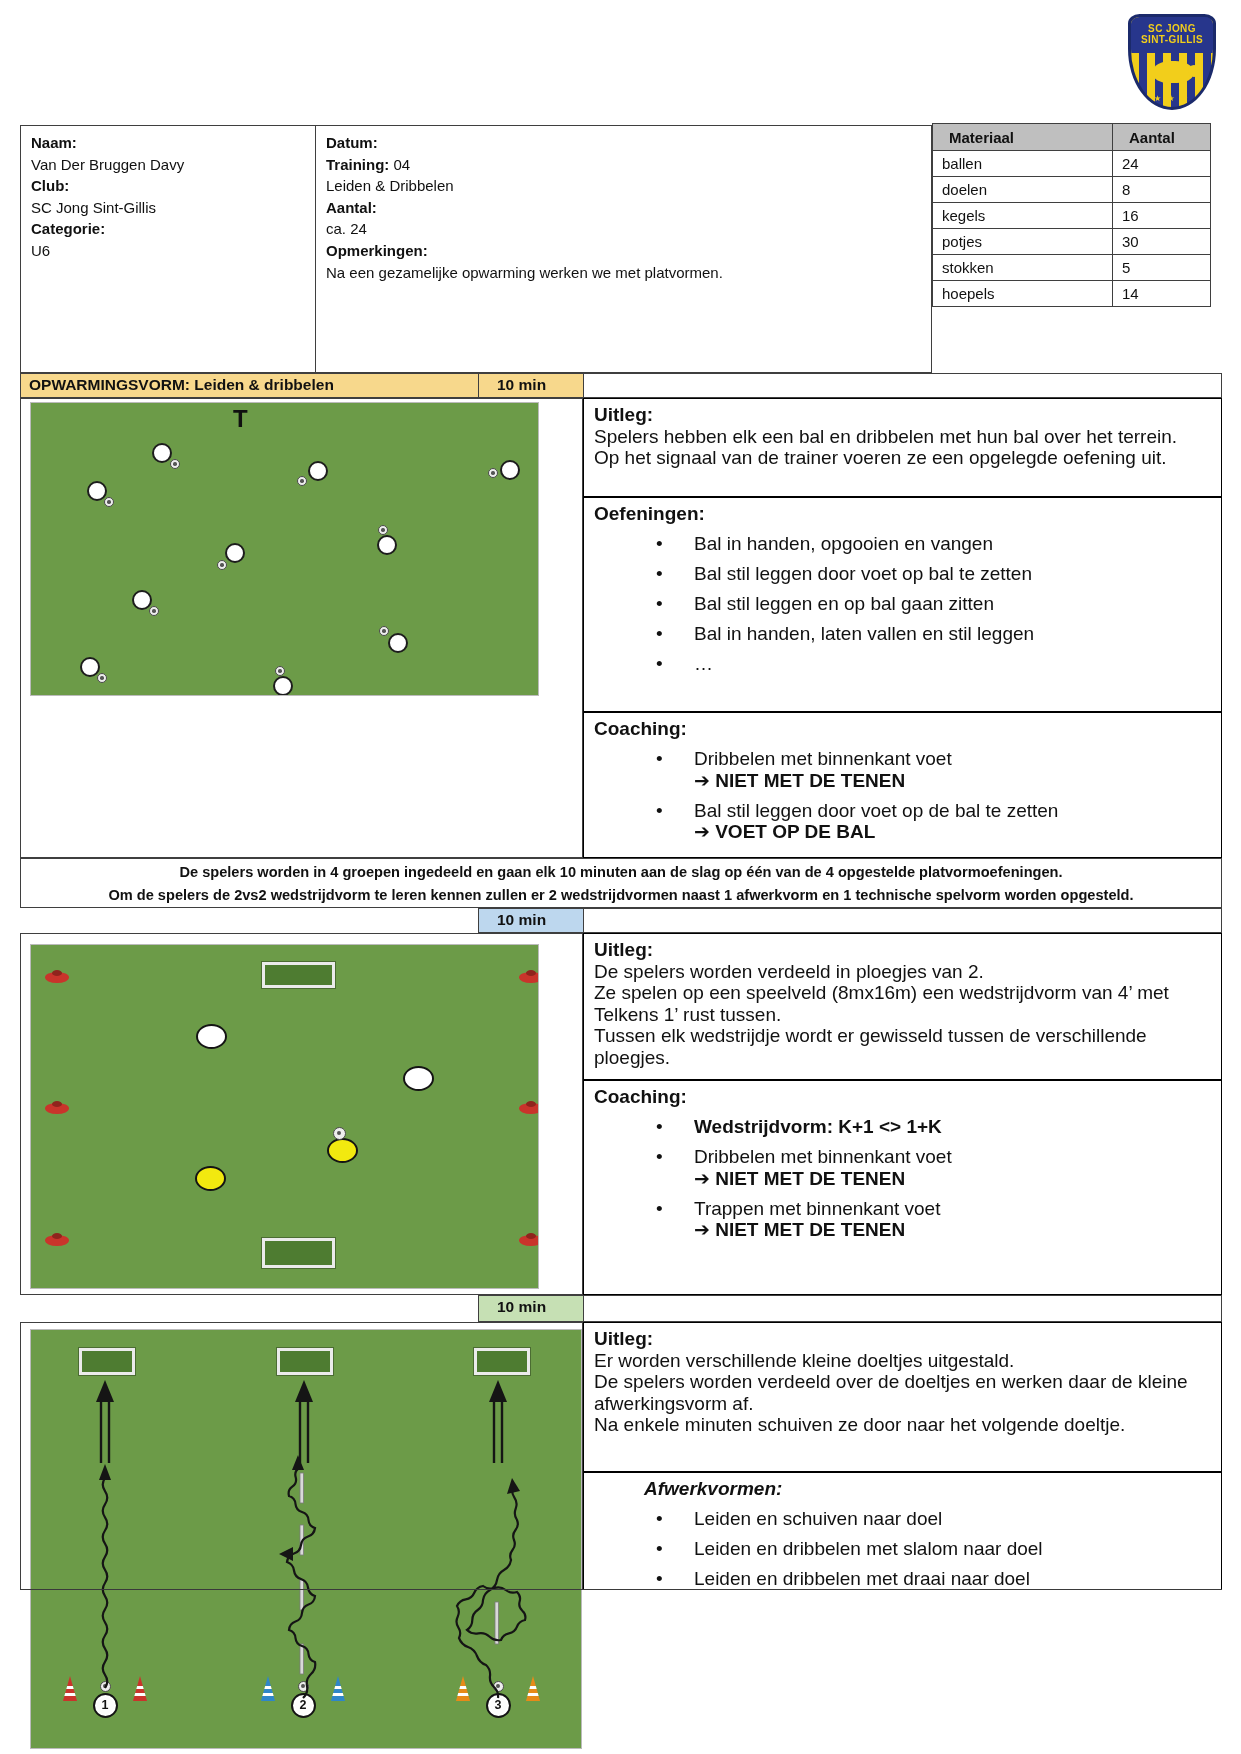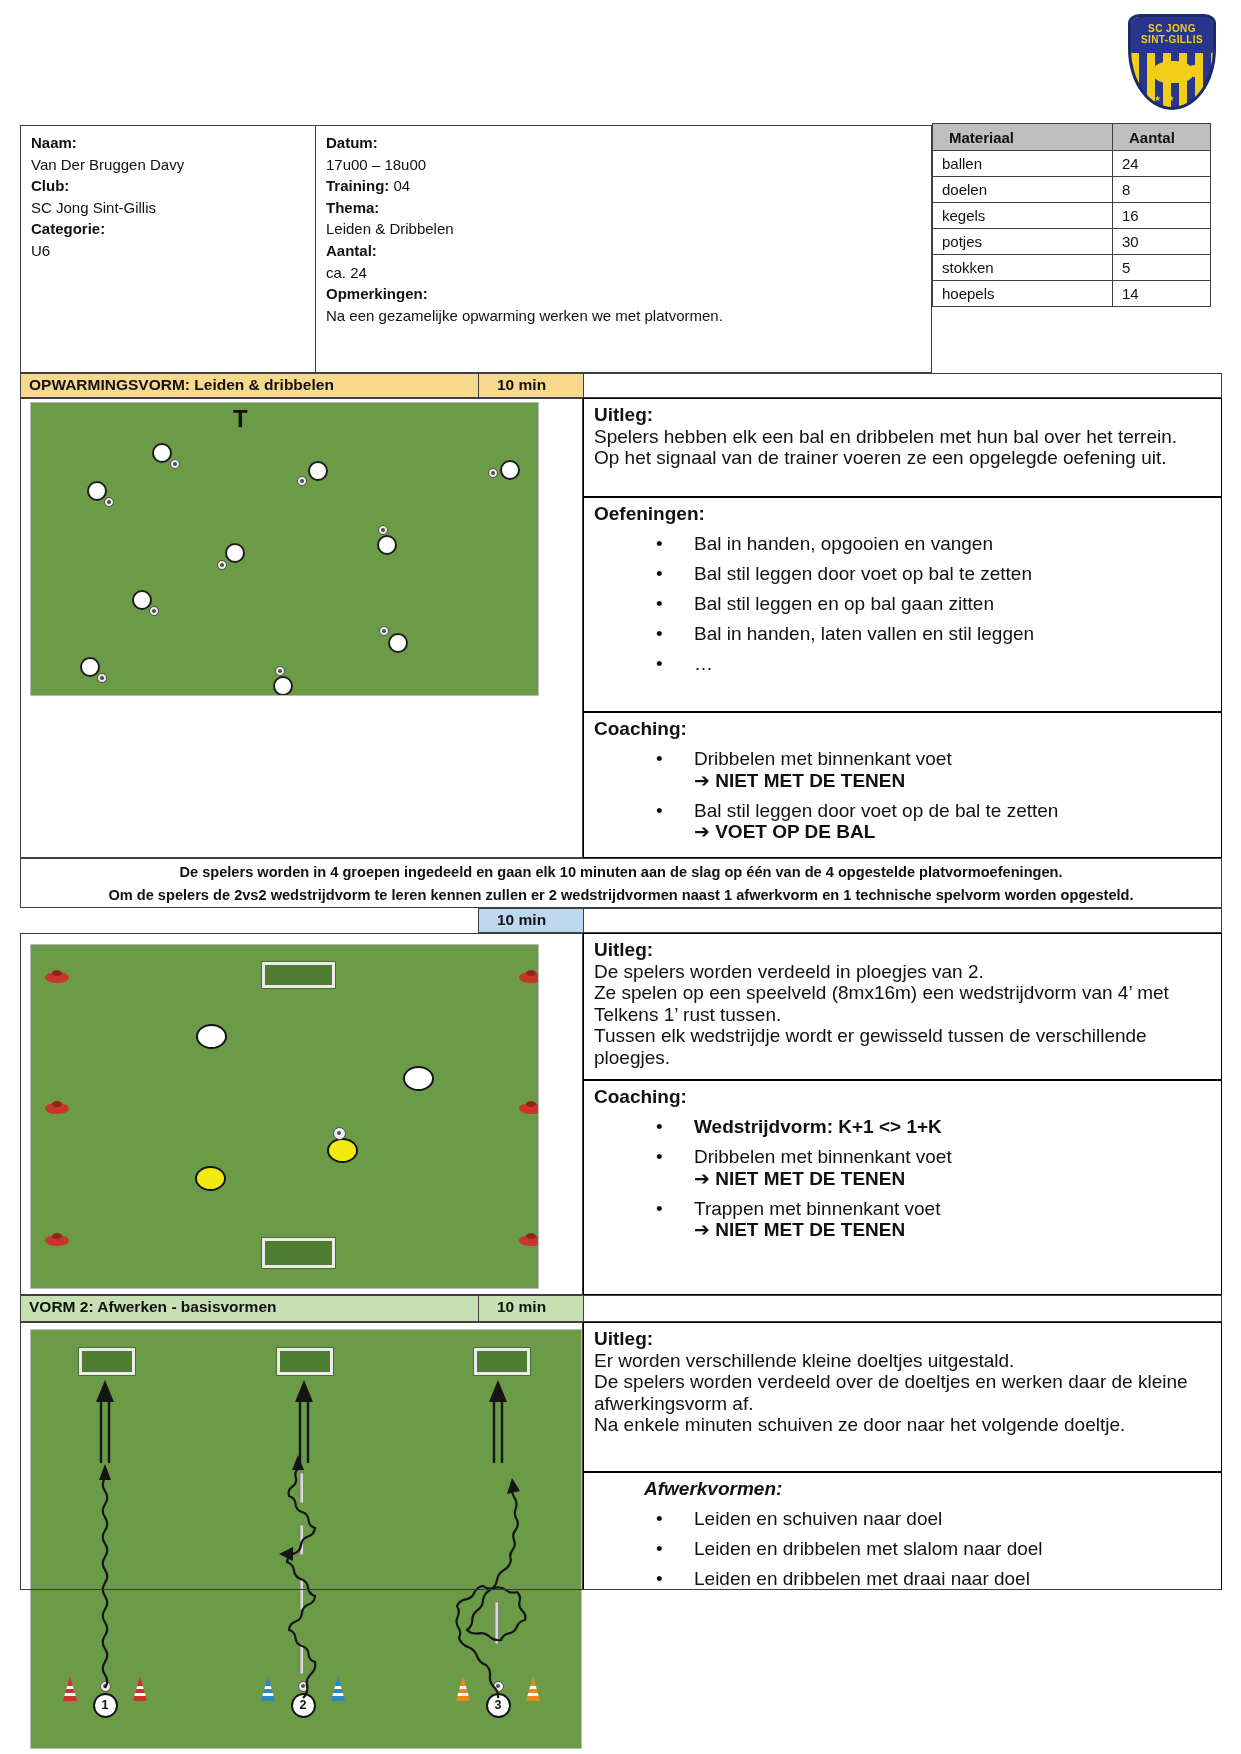--- a/index.html
+++ b/index.html
@@ -72,23 +72,21 @@
   <div class="cell pad" style="left:20px;top:125px;width:296px;height:248px;">
     <div class="il"><b>Naam:</b></div>
     <div class="il">Van Der Bruggen Davy</div>
     <div class="il"><b>Club:</b></div>
     <div class="il">SC Jong Sint-Gillis</div>
     <div class="il"><b>Categorie:</b></div>
     <div class="il">U6</div>
   </div>
   <div class="cell pad" style="left:315px;top:125px;width:617px;height:248px;">
     <div class="il"><b>Datum:</b></div>
-    <div class="il">17u00 – 18u00</div>
     <div class="il"><b>Training:</b> <span>04</span></div>
-    <div class="il"><b>Thema:</b></div>
     <div class="il">Leiden &amp; Dribbelen</div>
     <div class="il"><b>Aantal:</b></div>
     <div class="il">ca. 24</div>
     <div class="il"><b>Opmerkingen:</b></div>
     <div class="il">Na een gezamelijke opwarming werken we met platvormen.</div>
   </div>
 
   <table id="mat">
     <thead>
       <tr>
@@ -133,23 +131,20 @@
   <div class="cell" style="left:583px;top:373px;width:639px;height:25px;"></div>
 
   <div class="shdr" id="hdr-label-vorm1" style="left: 20px; top: 908px; width: 459px; height: 25px; background: rgb(189, 215, 238); margin-top: 48px;">
       <span class="txt">VORM 1: Wedstrijdvorm 2vs2</span>
     </div>
   <div class="shdr" id="hdr-min-vorm1" style="left: 478px; top: 908px; width: 106px; height: 25px; background: rgb(189, 215, 238);">
       <span class="txt" style="padding-left:18px;">10 min</span>
     </div>
   <div class="cell" style="left:583px;top:908px;width:639px;height:25px;"></div>
 
-  <div class="shdr" id="hdr-label-vorm2" style="left: 20px; top: 1295px; width: 459px; height: 27px; background: rgb(198, 224, 180);">
-      <span class="txt">VORM 2: Afwerken - basisvormen</span>
-    </div>
   <div class="shdr" id="hdr-min-vorm2" style="left: 478px; top: 1295px; width: 106px; height: 27px; background: rgb(198, 224, 180);">
       <span class="txt" style="padding-left:18px;">10 min</span>
     </div>
   <div class="cell" style="left:583px;top:1295px;width:639px;height:27px;"></div>
 
   <div class="cell" style="left:20px;top:398px;width:563px;height:460px;"></div>
   <div class="cell" style="left:20px;top:933px;width:563px;height:362px;"></div>
   <div class="cell" style="left:20px;top:1322px;width:563px;height:268px;"></div>
 
   <div id="col-opwarming" style="position:absolute;left:583px;top:398px;width:639px;">

